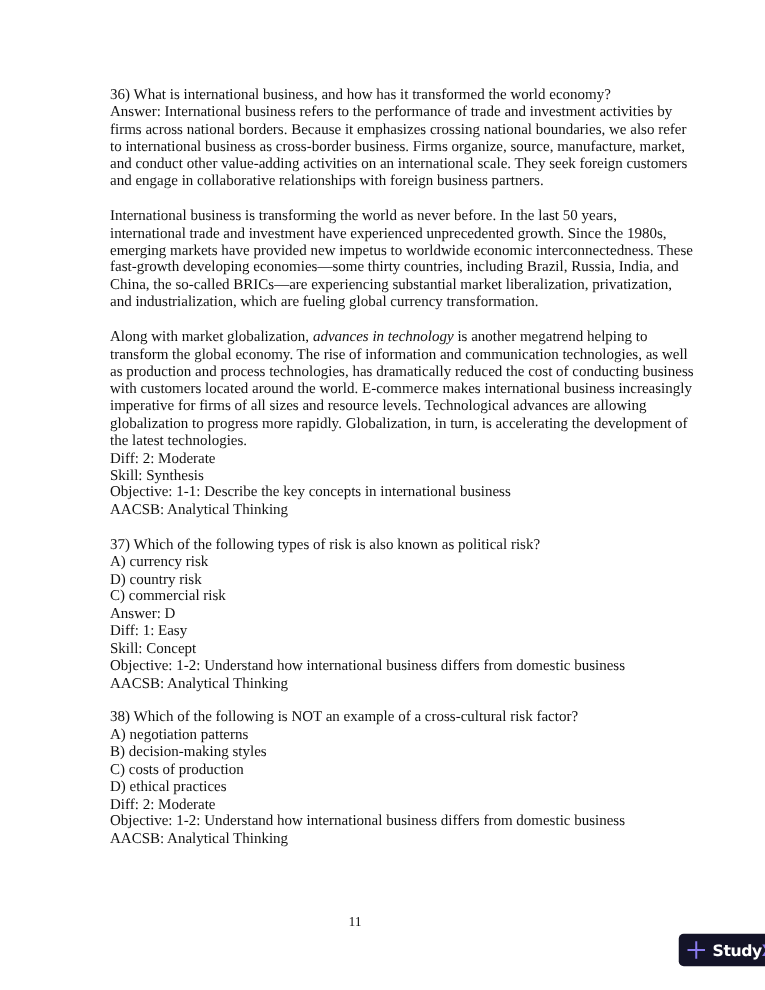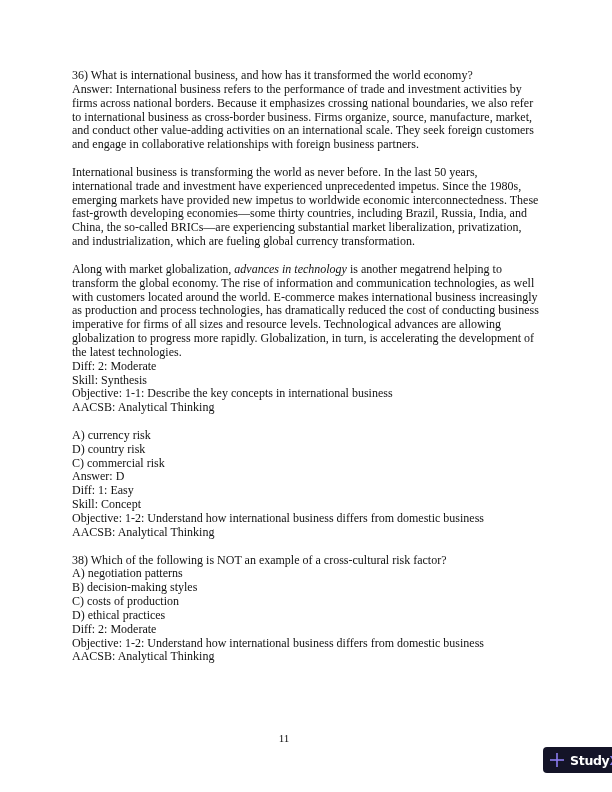--- a/index.html
+++ b/index.html
@@ -2,21 +2,21 @@
 <html><head>
 <meta charset="utf-8">
 <style>
   html, body { margin: 0; padding: 0; background: #ffffff; }
   body { width: 612px; height: 792px; position: relative; overflow: hidden; }
   .page {
     position: absolute; left: 72px; top: 69px; width: 475px;
     font-family: "Liberation Serif", serif; font-size: 12px; line-height: 13.85px;
     color: #111111;
   }
-  .line { white-space: nowrap; }
+  .line { white-space: nowrap; margin-left: 16px; }
   .gap { height: 13.85px; }
   .page-number {
     position: absolute; top: 732px; left: 0; width: 568px; text-align: center;
     font-family: "Liberation Serif", serif; font-size: 11px; color: #111;
   }
   .badge {
     position: absolute; left: 500px; top: 747px; width: 86px; height: 26px;
     background: #141428; border-radius: 4px;
     display: flex; align-items: center; justify-content: flex-start;
     box-sizing: border-box; padding-left: 6px; margin-left: 43px;
@@ -39,45 +39,46 @@
     <div class="para">
       <div class="line">Answer:  International business refers to the performance of trade and investment activities by</div>
       <div class="line">firms across national borders. Because it emphasizes crossing national boundaries, we also refer</div>
       <div class="line">to international business as cross-border business. Firms organize, source, manufacture, market,</div>
       <div class="line">and conduct other value-adding activities on an international scale. They seek foreign customers</div>
       <div class="line">and engage in collaborative relationships with foreign business partners.</div>
     </div>
     <div class="gap"></div>
     <div class="para">
       <div class="line">International business is transforming the world as never before. In the last 50 years,</div>
-      <div class="line">international trade and investment have experienced unprecedented impetus. Since the 1980s,</div>
+      <div class="line">international trade and investment have experienced unprecedented growth. Since the 1980s,</div>
       <div class="line">emerging markets have provided new impetus to worldwide economic interconnectedness. These</div>
       <div class="line">fast-growth developing economies—some thirty countries, including Brazil, Russia, India, and</div>
       <div class="line">China, the so-called BRICs—are experiencing substantial market liberalization, privatization,</div>
       <div class="line">and industrialization, which are fueling global currency transformation.</div>
     </div>
     <div class="gap"></div>
     <div class="para">
       <div class="line"><span>Along with market globalization, </span><em>advances in technology</em><span> is another megatrend helping to</span></div>
       <div class="line">transform the global economy. The rise of information and communication technologies, as well</div>
+      <div class="line">as production and process technologies, has dramatically reduced the cost of conducting business</div>
       <div class="line">with customers located around the world. E-commerce makes international business increasingly</div>
-      <div class="line">as production and process technologies, has dramatically reduced the cost of conducting business</div>
       <div class="line">imperative for firms of all sizes and resource levels. Technological advances are allowing</div>
       <div class="line">globalization to progress more rapidly. Globalization, in turn, is accelerating the development of</div>
       <div class="line">the latest technologies.</div>
     </div>
     <div class="line">Diff:  2: Moderate</div>
     <div class="line">Skill:  Synthesis</div>
     <div class="line">Objective:  1-1: Describe the key concepts in international business</div>
     <div class="line">AACSB:  Analytical Thinking</div>
   </div>
 
   <div class="gap"></div>
 
   <div>
+    <div class="line"><span>37)</span> <span>Which of the following types of risk is also known as political risk?</span></div>
     <div class="line">A) currency risk</div>
     <div class="line">D) country risk</div>
     <div class="line">C) commercial risk</div>
     <div class="line">Answer:  D</div>
     <div class="line">Diff:  1: Easy</div>
     <div class="line">Skill:  Concept</div>
     <div class="line">Objective:  1-2: Understand how international business differs from domestic business</div>
     <div class="line">AACSB:  Analytical Thinking</div>
   </div>
 

